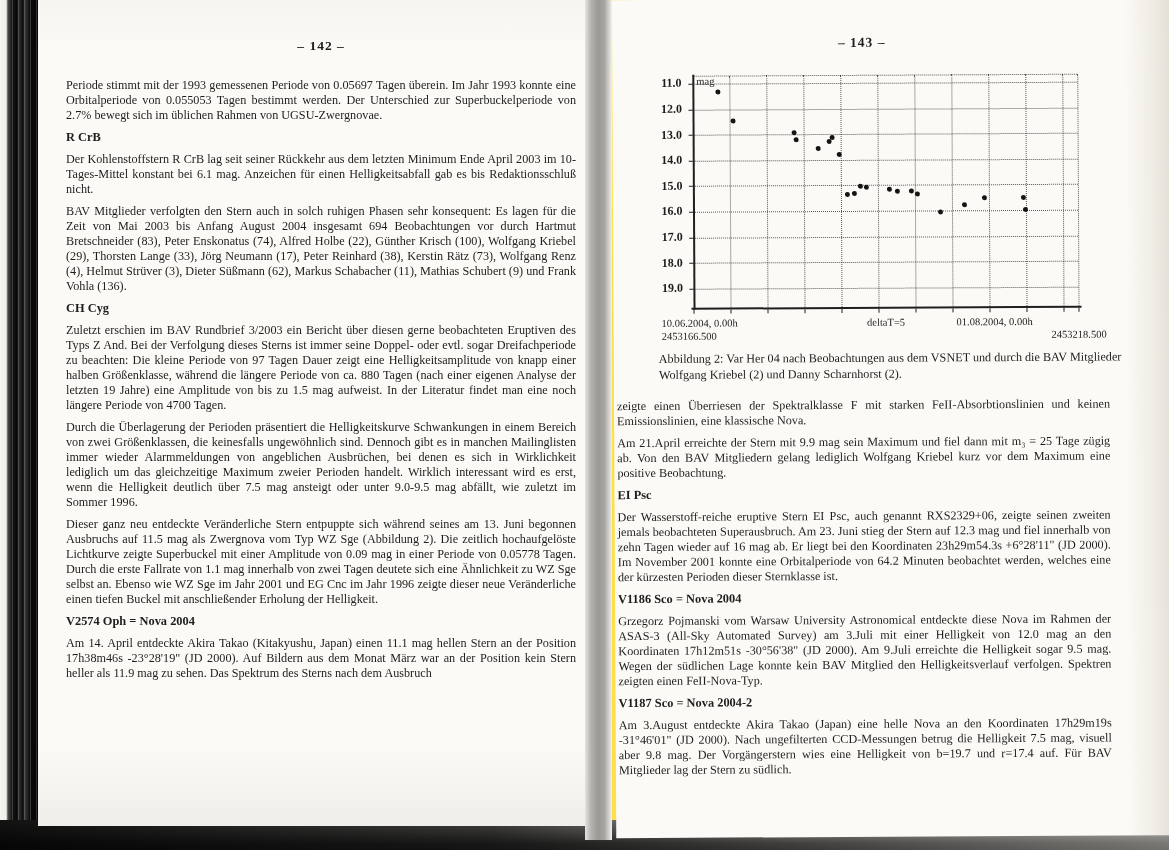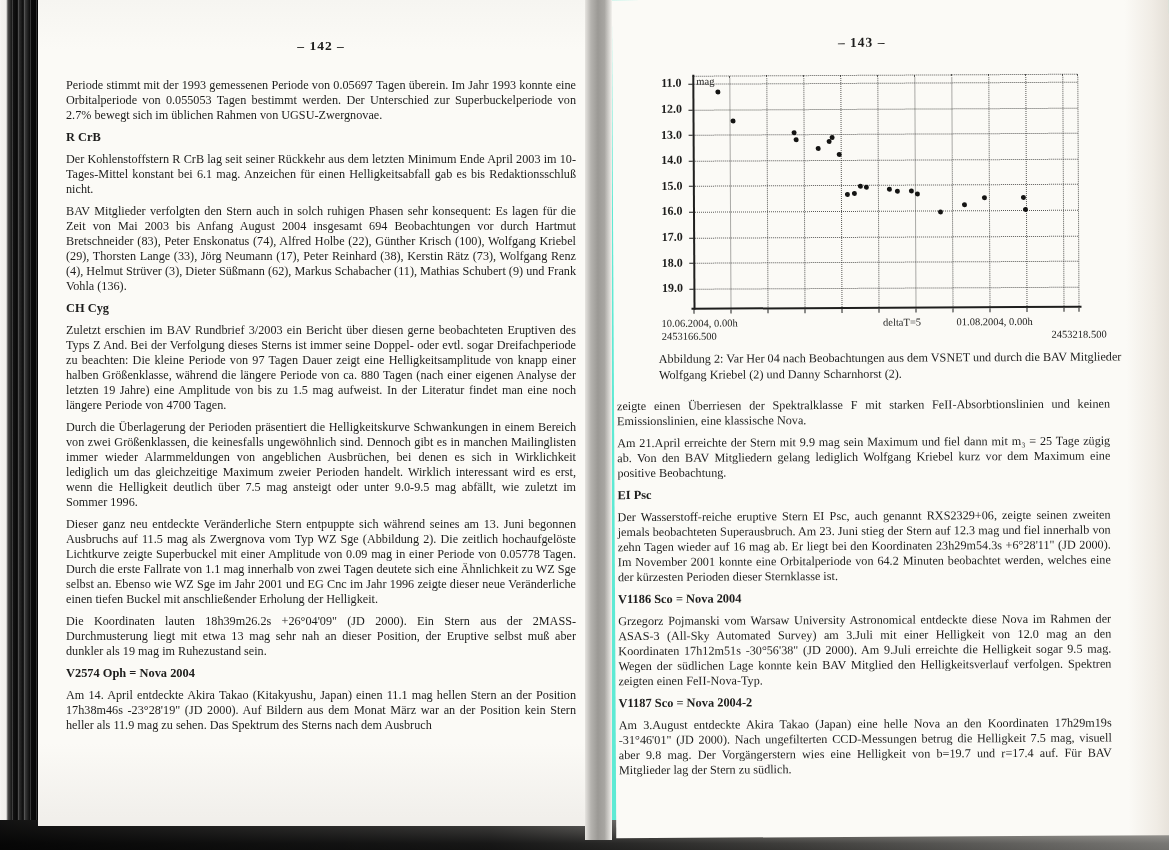--- a/index.html
+++ b/index.html
@@ -1,18 +1,18 @@
 <!DOCTYPE html>
 <html><head>
 <meta charset="utf-8">
 <style>
   html,body{margin:0;padding:0;}
   body{width:1169px;height:850px;overflow:hidden;background:#383836;
        font-family:"Liberation Serif","DejaVu Serif",serif;}
-  .scan{position:relative;width:1169px;height:850px;background:#5eead4;overflow:hidden;}
+  .scan{position:relative;width:1169px;height:850px;background:#fde047;overflow:hidden;}
 
   
   .book-edge{position:absolute;left:0;top:0;width:38px;height:100%;z-index:1;
     background:
       repeating-linear-gradient(90deg, rgba(255,255,255,0.18) 0 1px, rgba(255,255,255,0) 1px 6px),
       linear-gradient(90deg,#f4f3ef 0,#f1f0ec 6px,#4a4a48 8px,#141414 12px,#090909 17px,#303030 19px,#0d0d0d 23px,#3a3a3a 25px,#0b0b0b 30px,#050505 38px);}
 
   
   .bottom-band{position:absolute;left:0;right:0;bottom:0;height:30px;z-index:1;
     background-image:
@@ -48,21 +48,21 @@
   .gridline-h{position:absolute;height:0;border-top:1px dotted rgba(35,35,33,0.75);}
   .gridline-v{position:absolute;width:0;border-left:1px dotted rgba(35,35,33,0.75);}
   .tick-x{position:absolute;width:1px;height:4px;top:249px;background:#1f1f1e;}
   .tick-y{position:absolute;width:4px;height:1px;left:76px;background:#1f1f1e;}
   .pt{position:absolute;width:5px;height:5px;border-radius:50%;background:#141413;}
   .ytick-label{position:absolute;left:42px;width:34px;text-align:center;font-size:12px;line-height:11px;font-weight:bold;}
   .chart-label{position:absolute;font-size:10.5px;line-height:13px;}
   .ylab{left:84px;top:14px;}
   .xlab-left{left:48px;top:256px;}
   .xlab-left2{left:48px;top:269px;}
-  .xlab-center{left:216px;top:256px;width:145px;text-align:center;}
+  .xlab-center{left:200px;top:256px;width:145px;text-align:center;}
   .xlab-right{left:343px;top:256px;width:150px;text-align:left;}
   .xlab-right2{left:343px;top:269px;width:150px;text-align:right;}
 
   .caption{position:absolute;left:45px;top:352px;width:468px;font-size:12.2px;line-height:15.5px;color:#1d1d1c;text-align:left;}
 </style>
 </head>
 <body>
 
 <div class="scan">
   <div class="book-edge"></div>
@@ -72,21 +72,20 @@
     <div class="page-num">– 142 –</div>
     <div class="text-col" id="left-blocks">
         <p>Periode stimmt mit der 1993 gemessenen Periode von 0.05697 Tagen überein. Im Jahr 1993 konnte eine Orbitalperiode von 0.055053 Tagen bestimmt werden. Der Unterschied zur Superbuckelperiode von 2.7% bewegt sich im üblichen Rahmen von UGSU-Zwergnovae.</p>
         <h3>R CrB</h3>
         <p>Der Kohlenstoffstern R CrB lag seit seiner Rückkehr aus dem letzten Minimum Ende April 2003 im 10-Tages-Mittel konstant bei 6.1 mag. Anzeichen für einen Helligkeitsabfall gab es bis Redaktionsschluß nicht.</p>
         <p>BAV Mitglieder verfolgten den Stern auch in solch ruhigen Phasen sehr konsequent: Es lagen für die Zeit von Mai 2003 bis Anfang August 2004 insgesamt 694 Beobachtungen vor durch Hartmut Bretschneider (83), Peter Enskonatus (74), Alfred Holbe (22), Günther Krisch (100), Wolfgang Kriebel (29), Thorsten Lange (33), Jörg Neumann (17), Peter Reinhard (38), Kerstin Rätz (73), Wolfgang Renz (4), Helmut Strüver (3), Dieter Süßmann (62), Markus Schabacher (11), Mathias Schubert (9) und Frank Vohla (136).</p>
         <h3>CH Cyg</h3>
         <p>Zuletzt erschien im BAV Rundbrief 3/2003 ein Bericht über diesen gerne beobachteten Eruptiven des Typs Z And. Bei der Verfolgung dieses Sterns ist immer seine Doppel- oder evtl. sogar Dreifachperiode zu beachten: Die kleine Periode von 97 Tagen Dauer zeigt eine Helligkeitsamplitude von knapp einer halben Größenklasse, während die längere Periode von ca. 880 Tagen (nach einer eigenen Analyse der letzten 19 Jahre) eine Amplitude von bis zu 1.5 mag aufweist. In der Literatur findet man eine noch längere Periode von 4700 Tagen.</p>
         <p>Durch die Überlagerung der Perioden präsentiert die Helligkeitskurve Schwankungen in einem Bereich von zwei Größenklassen, die keinesfalls ungewöhnlich sind. Dennoch gibt es in manchen Mailinglisten immer wieder Alarmmeldungen von angeblichen Ausbrüchen, bei denen es sich in Wirklichkeit lediglich um das gleichzeitige Maximum zweier Perioden handelt. Wirklich interessant wird es erst, wenn die Helligkeit deutlich über 7.5 mag ansteigt oder unter 9.0-9.5 mag abfällt, wie zuletzt im Sommer 1996.</p>
         <p>Dieser ganz neu entdeckte Veränderliche Stern entpuppte sich während seines am 13. Juni begonnen Ausbruchs auf 11.5 mag als Zwergnova vom Typ WZ Sge (Abbildung 2). Die zeitlich hochaufgelöste Lichtkurve zeigte Superbuckel mit einer Amplitude von 0.09 mag in einer Periode von 0.05778 Tagen. Durch die erste Fallrate von 1.1 mag innerhalb von zwei Tagen deutete sich eine Ähnlichkeit zu WZ Sge selbst an. Ebenso wie WZ Sge im Jahr 2001 und EG Cnc im Jahr 1996 zeigte dieser neue Veränderliche einen tiefen Buckel mit anschließender Erholung der Helligkeit.</p>
-        <p>Die Koordinaten lauten 18h39m26.2s +26°04'09" (JD 2000). Ein Stern aus der 2MASS-Durchmusterung liegt mit etwa 13 mag sehr nah an dieser Position, der Eruptive selbst muß aber dunkler als 19 mag im Ruhezustand sein.</p>
         <h3>V2574 Oph = Nova 2004</h3>
         <p>Am 14. April entdeckte Akira Takao (Kitakyushu, Japan) einen 11.1 mag hellen Stern an der Position 17h38m46s -23°28'19" (JD 2000). Auf Bildern aus dem Monat März war an der Position kein Stern heller als 11.9 mag zu sehen. Das Spektrum des Sterns nach dem Ausbruch</p>
       </div>
   </div>
 
   <div class="gutter"></div>
 
   <div class="page-right">
     <div class="page-num">– 143 –</div>
 

